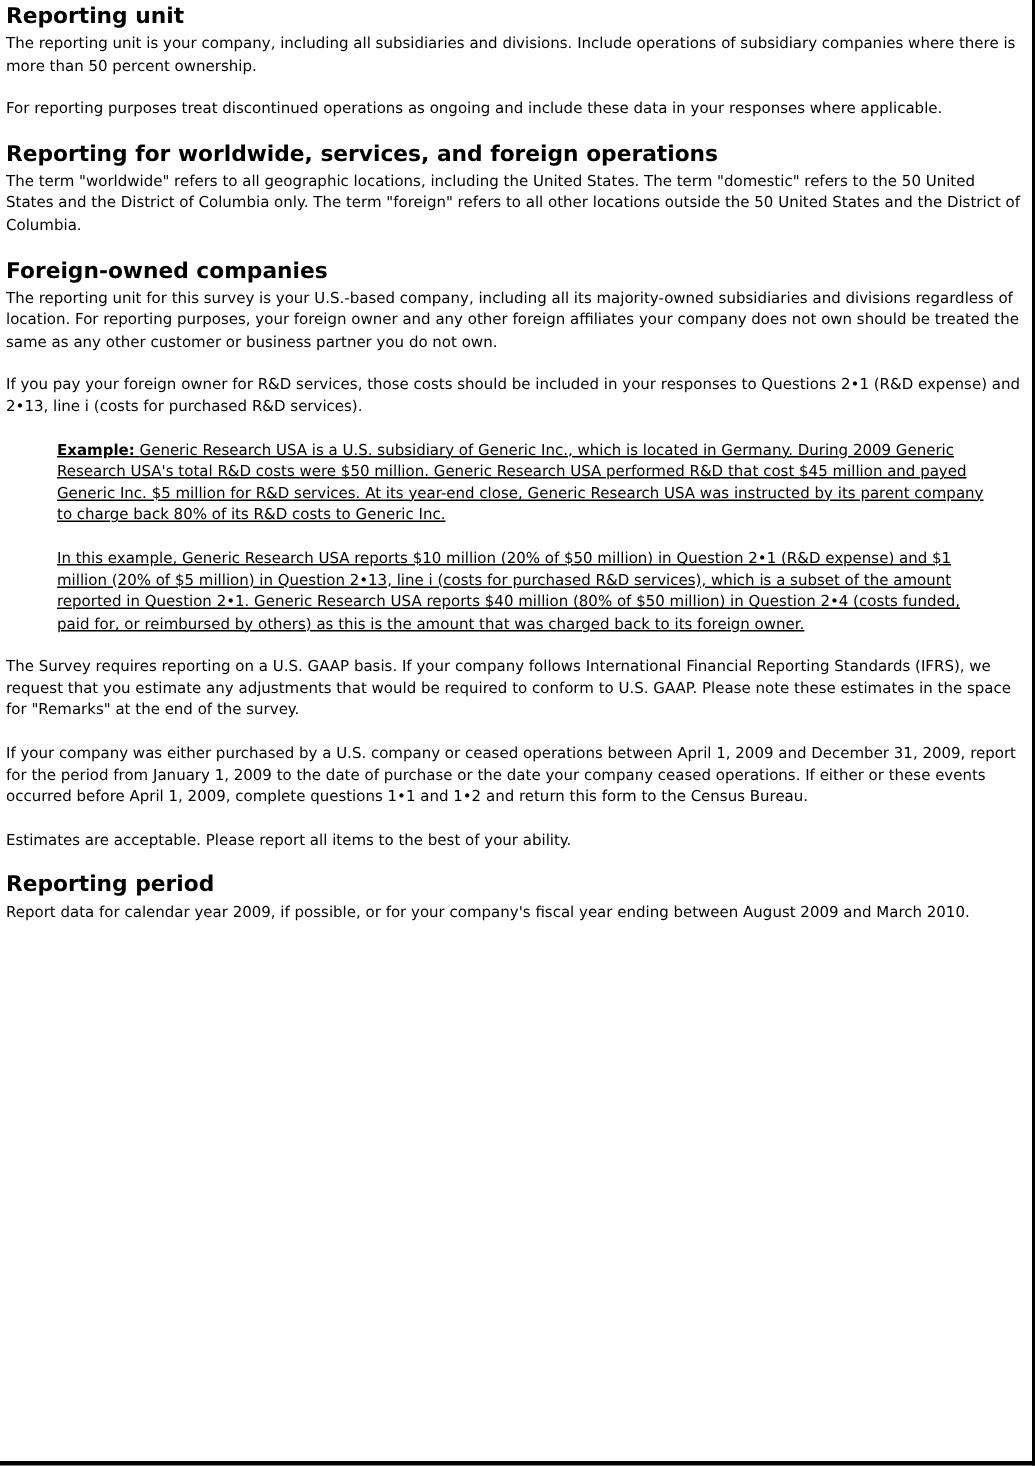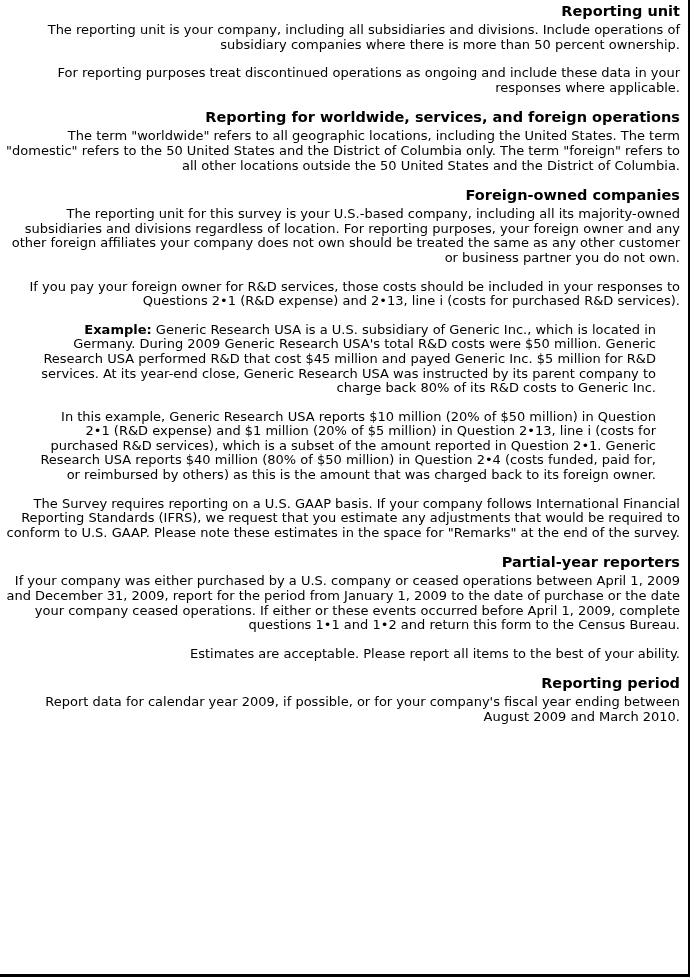--- a/index.html
+++ b/index.html
@@ -1,15 +1,15 @@
 <!DOCTYPE html>
 <html><head>
 <meta charset="utf-8">
 <style>
-  * { box-sizing: border-box; text-align: right; }
+  * { box-sizing: border-box; }
   html, body { margin: 0; padding: 0; }
   body {
     width: 690px;
     height: 977px;
     background: #ffffff;
     color: #000000;
     font-family: "DejaVu Sans", "Liberation Sans", sans-serif;
     border-right: 2px solid #000000;
     border-bottom: 3px solid #000000;
     overflow: hidden;
@@ -19,27 +19,28 @@
   }
   section { margin: 0; }
   .section-heading {
     font-size: 14.5px;
     font-weight: bold;
     margin: 9px 0 3px 0;
     line-height: 17px;
   }
   section:first-child .section-heading { margin-top: 1px; }
   .body-text {
-    font-size: 13px;
+    font-size: 10px;
     line-height: 14.6px;
     margin: 0 0 14px 0;
   }
   .section-heading + .body-text { margin-top: 0; }
   .example-block {
     margin: 0 24px 14px 34px;
+    text-decoration: underline;
   }
   .example-block .body-text { margin-bottom: 14px; }
   .bold { font-weight: bold; }
 </style>
 </head>
 <body>
 
 <div class="page">
 
   <section>
@@ -63,21 +64,20 @@
 
     <div class="example-block">
       <p class="body-text"><span class="bold">Example:</span> <span>Generic Research USA is a U.S. subsidiary of Generic Inc., which is located in Germany. During 2009 Generic Research USA's total R&amp;D costs were $50 million. Generic Research USA performed R&amp;D that cost $45 million and payed Generic Inc. $5 million for R&amp;D services. At its year-end close, Generic Research USA was instructed by its parent company to charge back 80% of its R&amp;D costs to Generic Inc.</span></p>
       <p class="body-text">In this example, Generic Research USA reports $10 million (20% of $50 million) in Question 2•1 (R&amp;D expense) and $1 million (20% of $5 million) in Question 2•13, line i (costs for purchased R&amp;D services), which is a subset of the amount reported in Question 2•1. Generic Research USA reports $40 million (80% of $50 million) in Question 2•4 (costs funded, paid for, or reimbursed by others) as this is the amount that was charged back to its foreign owner.</p>
     </div>
 
     <p class="body-text">The Survey requires reporting on a U.S. GAAP basis. If your company follows International Financial Reporting Standards (IFRS), we request that you estimate any adjustments that would be required to conform to U.S. GAAP. Please note these estimates in the space for "Remarks" at the end of the survey.</p>
   </section>
 
   <section>
-    <h2 class="section-heading">Partial-year reporters</h2>
     <p class="body-text">If your company was either purchased by a U.S. company or ceased operations between April 1, 2009 and December 31, 2009, report for the period from January 1, 2009 to the date of purchase or the date your company ceased operations. If either or these events occurred before April 1, 2009, complete questions 1•1 and 1•2 and return this form to the Census Bureau.</p>
   </section>
 
   <section>
     <p class="body-text">Estimates are acceptable. Please report all items to the best of your ability.</p>
   </section>
 
   <section>
     <h2 class="section-heading">Reporting period</h2>
     <p class="body-text">Report data for calendar year 2009, if possible, or for your company's fiscal year ending between August 2009 and March 2010.</p>

